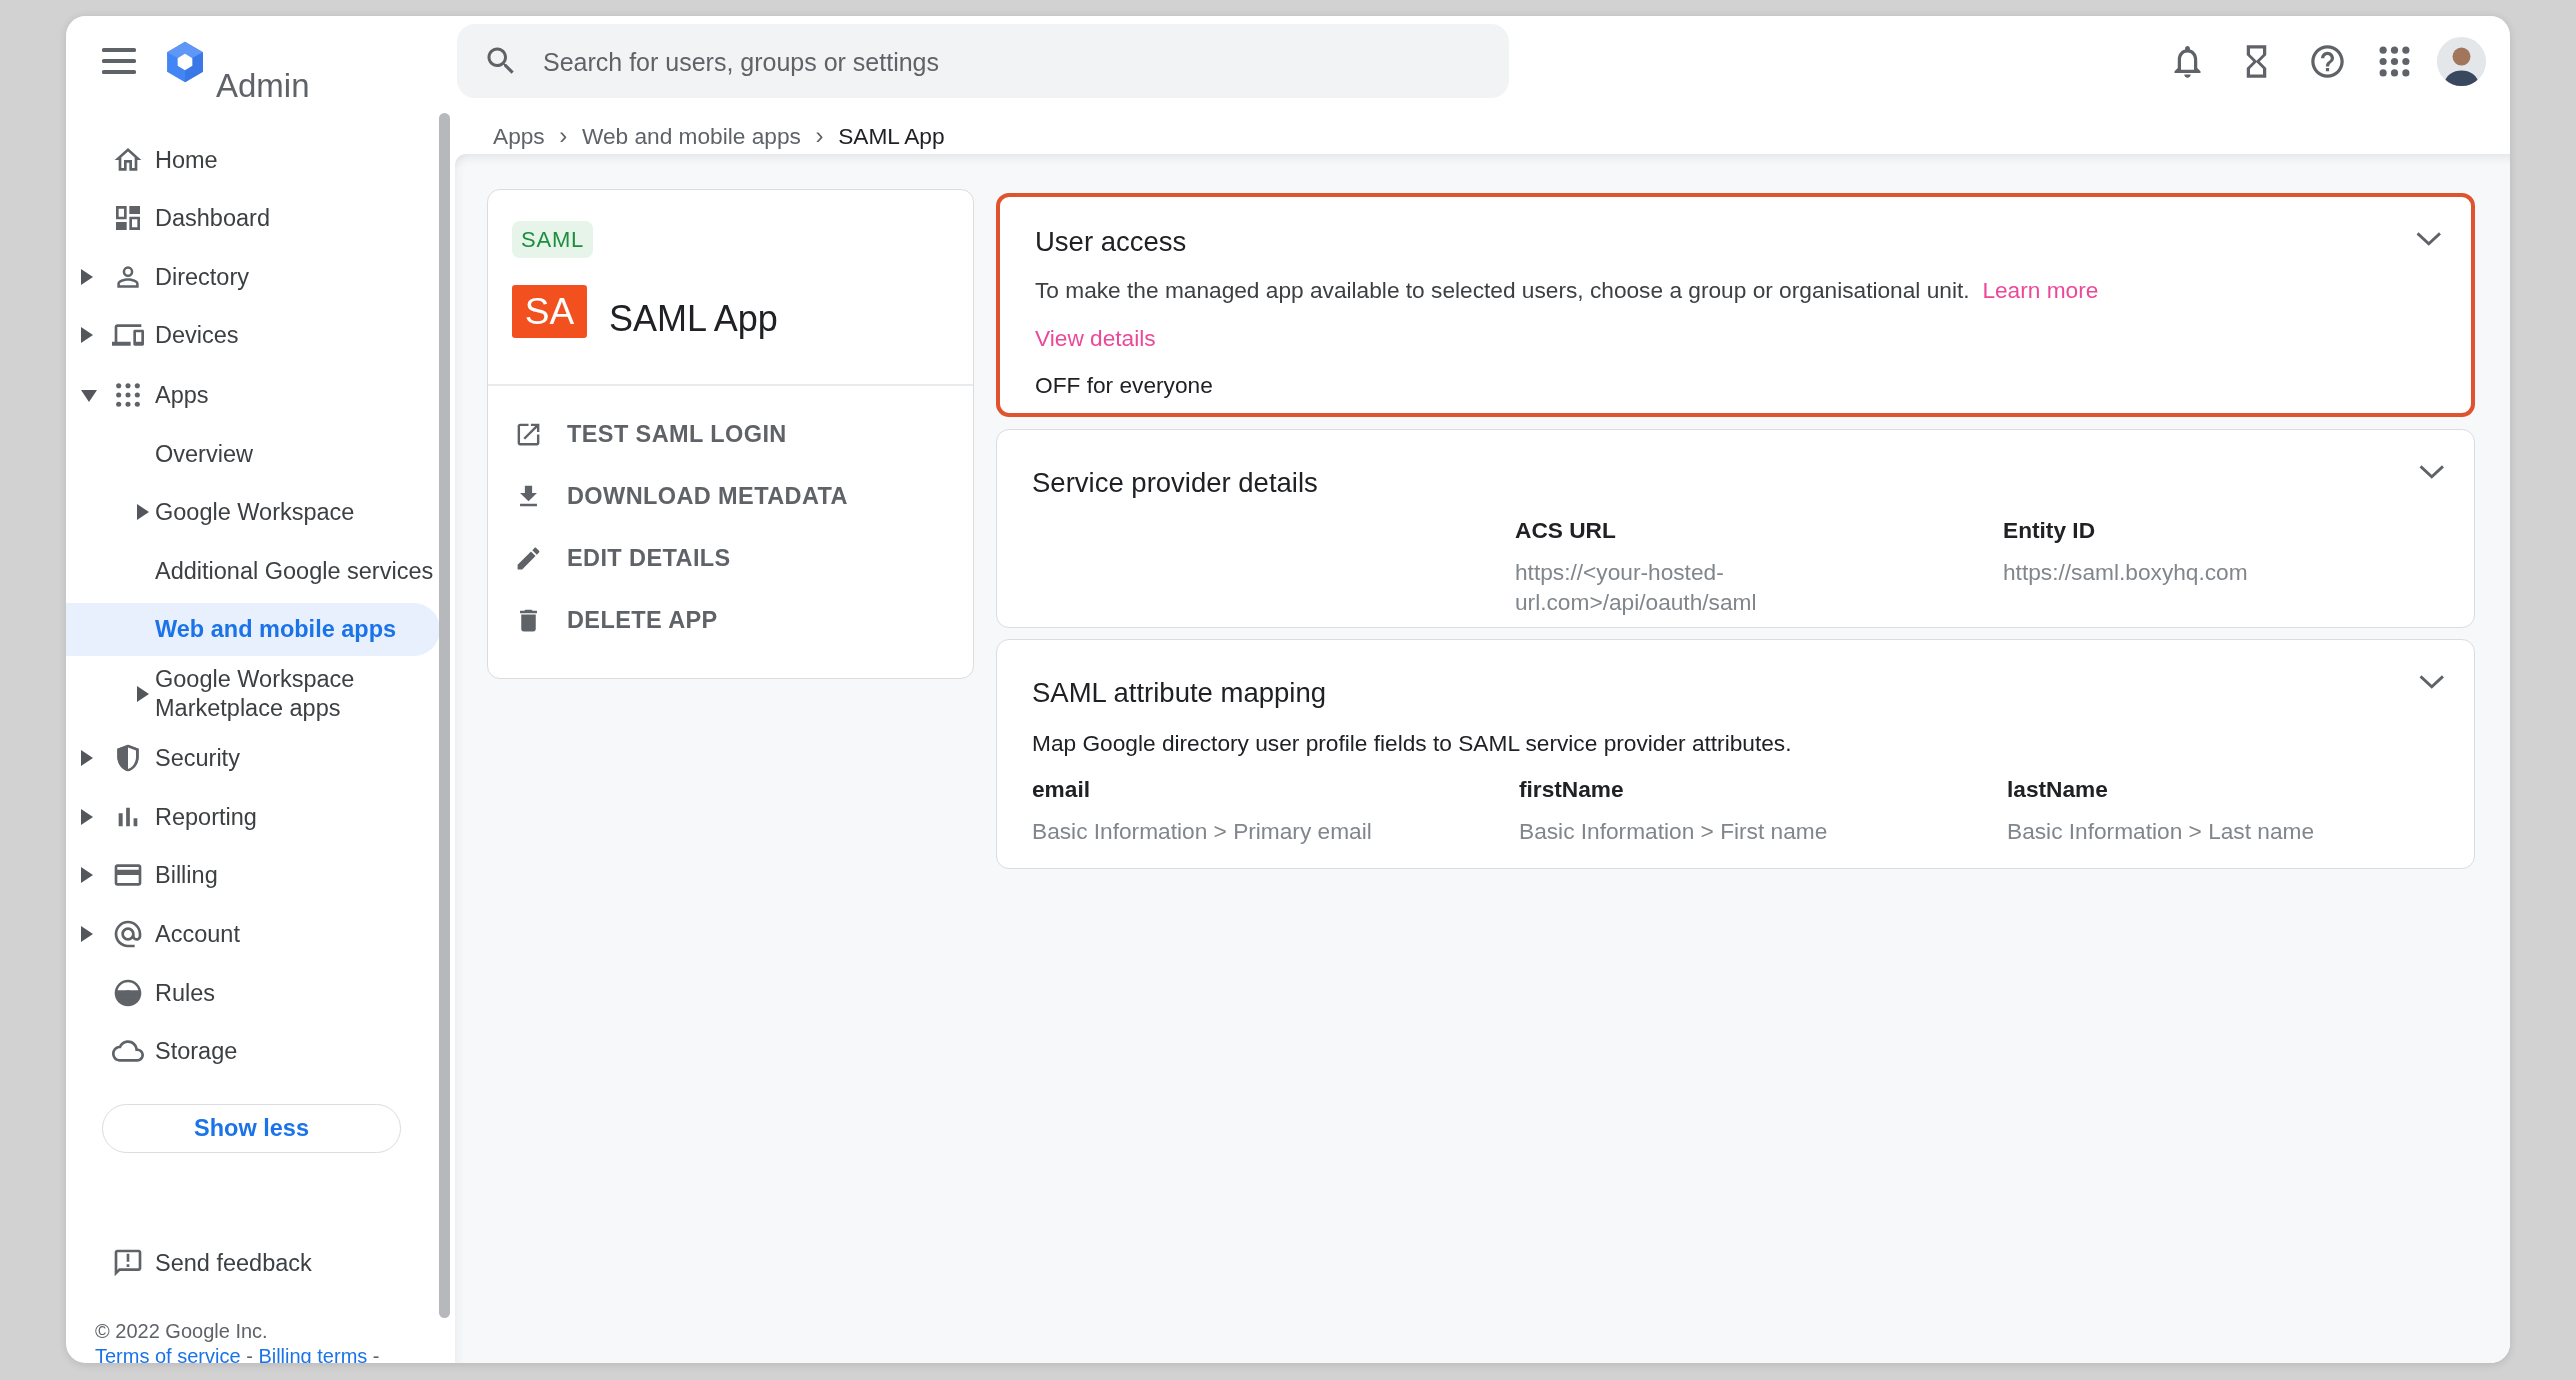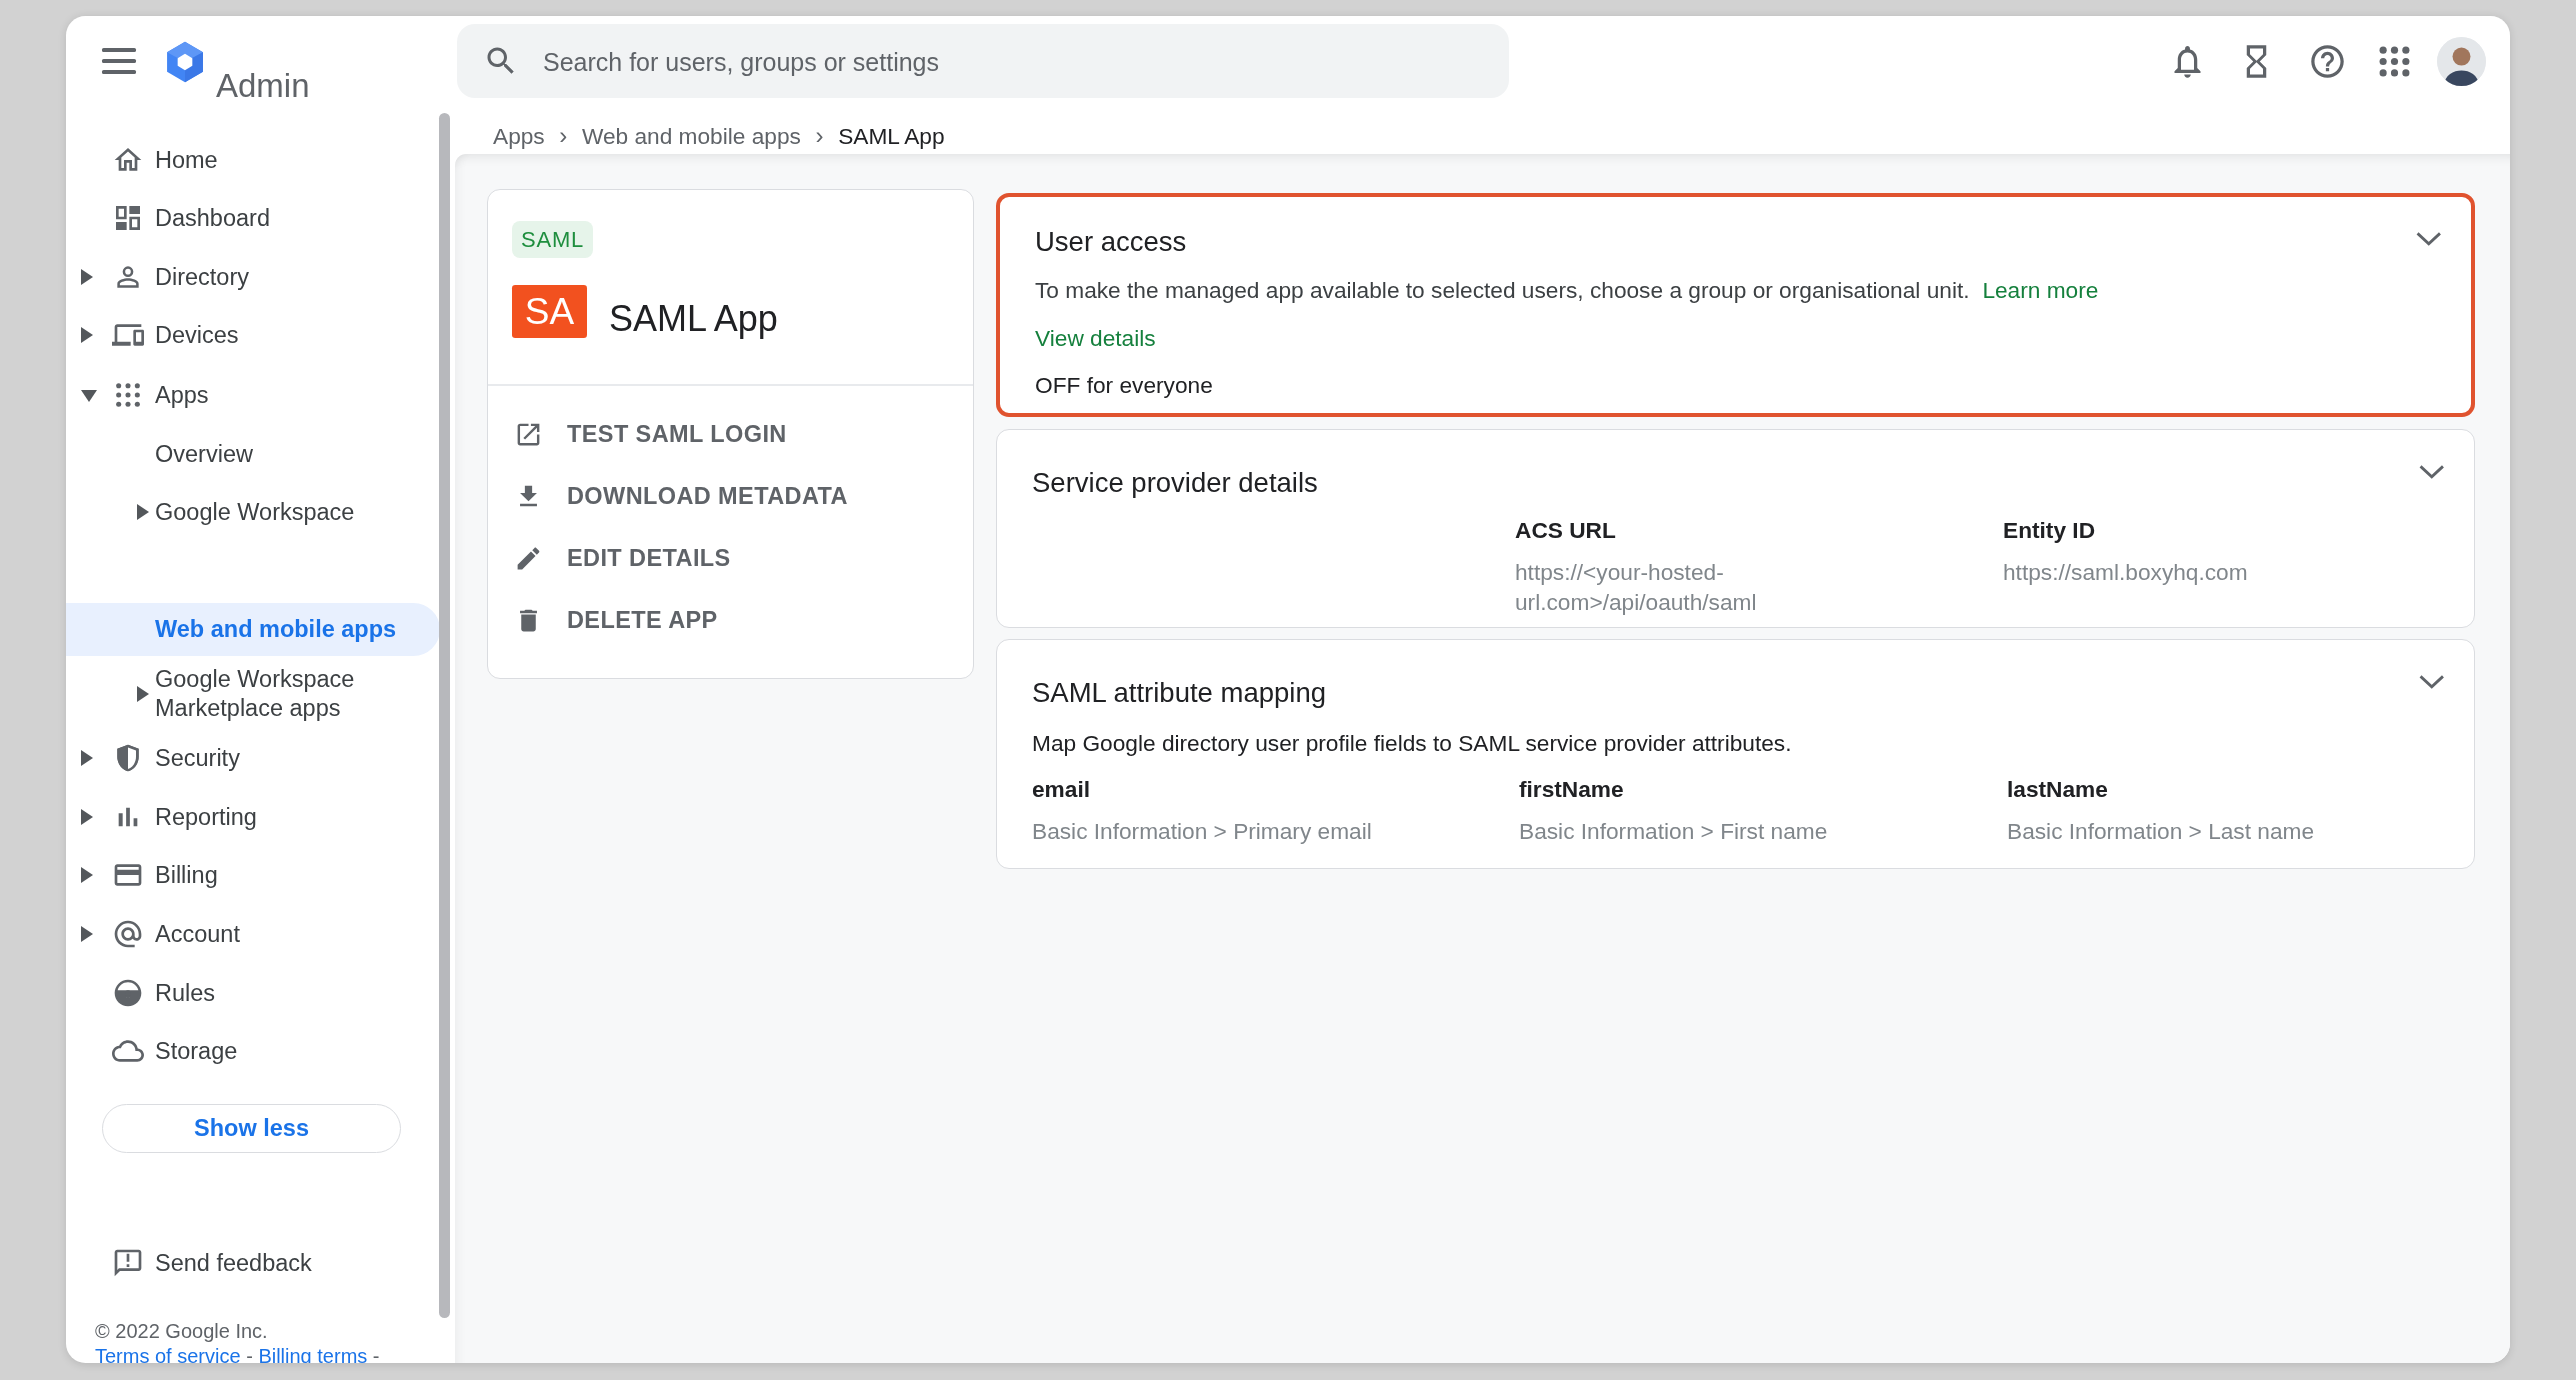--- a/index.html
+++ b/index.html
@@ -40,21 +40,21 @@
   .side-footer-small{position:absolute;left:29px;font-size:20px;color:#5f6368;}
   .legal a{color:#1a73e8;text-decoration:none;cursor:pointer;}
   
   .content{position:absolute;left:389px;top:138px;width:2055px;height:1210px;background:#f7f8f9;
     border-top-left-radius:11.3px;box-shadow:inset 0 13px 11.3px -11.3px rgba(0,0,0,.10), inset 13px 0 11.3px -11.3px rgba(0,0,0,.06);}
   .card{position:absolute;background:#fff;border:1.6px solid #dadce0;border-radius:13px;box-sizing:border-box;}
   .card.highlight{border:4px solid #e0532f;}
   .card-title{position:absolute;left:35px;font-size:27.5px;color:#202124;}
   .chev{position:absolute;right:29px;top:34px;cursor:pointer;}
   .body-text{position:absolute;left:35px;font-size:22.7px;color:#3c4043;}
-  .link{color:#15803d;cursor:pointer;}
+  .link{color:#ec4899;cursor:pointer;}
   .col{position:absolute;width:453px;}
   .col .flabel{font-size:22.7px;color:#202124;font-weight:bold;}
   .col .fvalue{font-size:22.7px;color:#80868b;line-height:30px;margin-top:13px;}
   
   .badge{position:absolute;left:24px;top:31px;width:81px;height:37px;background:#e6f4ea;border-radius:8px;
     display:flex;align-items:center;justify-content:center;font-size:22px;letter-spacing:0.8px;color:#1e8e3e;}
   .sq-avatar{position:absolute;left:24px;top:95px;width:75px;height:53px;background:#f2511f;border-radius:3.2px;
     display:flex;align-items:center;justify-content:center;font-size:37px;color:#fff;}
   .app-title{position:absolute;left:121px;top:108px;font-size:36px;color:#202124;}
   .app-divider{position:absolute;left:0;top:194px;width:100%;height:1.6px;background:#e8eaed;}
@@ -170,20 +170,23 @@
     <span class="nav-label">Apps</span>
   </div>
 
   <div class="nav-item" style="top:409px">
     <span class="nav-label">Overview</span>
   </div>
   <div class="nav-item" style="top:467px">
     <span class="tri-r tri-sub"></span>
     <span class="nav-label">Google Workspace</span>
   </div>
+  <div class="nav-item" style="top:526px">
+    <span class="nav-label">Additional Google services</span>
+  </div>
   <div class="nav-item" style="top:587px;height:53px">
     <span class="nav-label sel-label">Web and mobile apps</span>
   </div>
   <div class="nav-item" style="top:649px">
     <span class="tri-r tri-sub"></span>
     <span class="nav-label wrap">Google Workspace Marketplace apps</span>
   </div>
 
   <div class="nav-item" style="top:713px">
     <span class="tri-r tri-main"></span>

